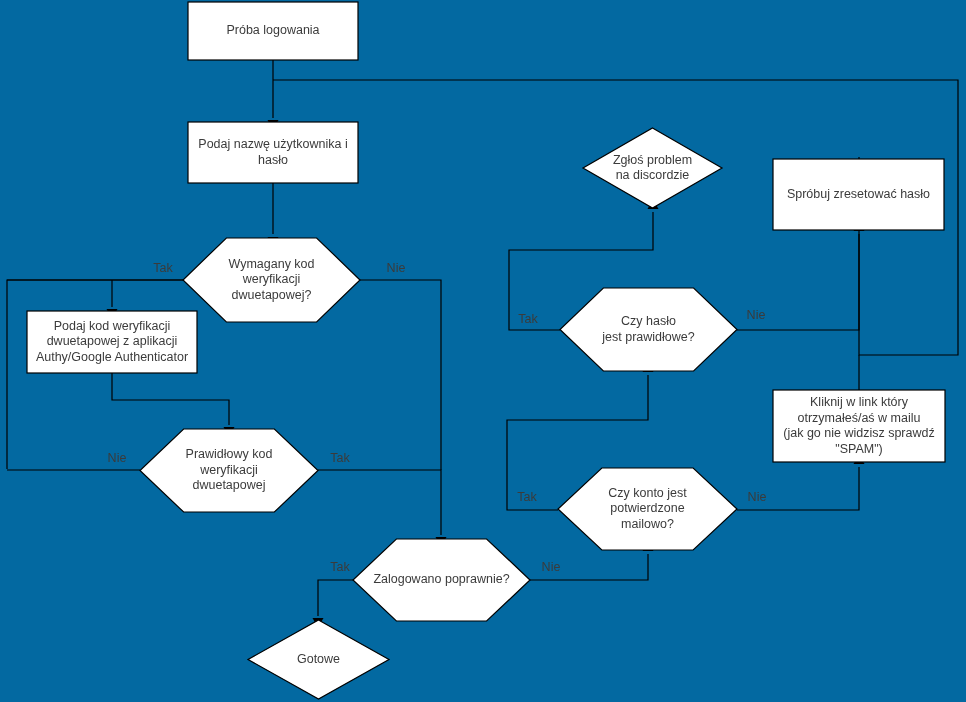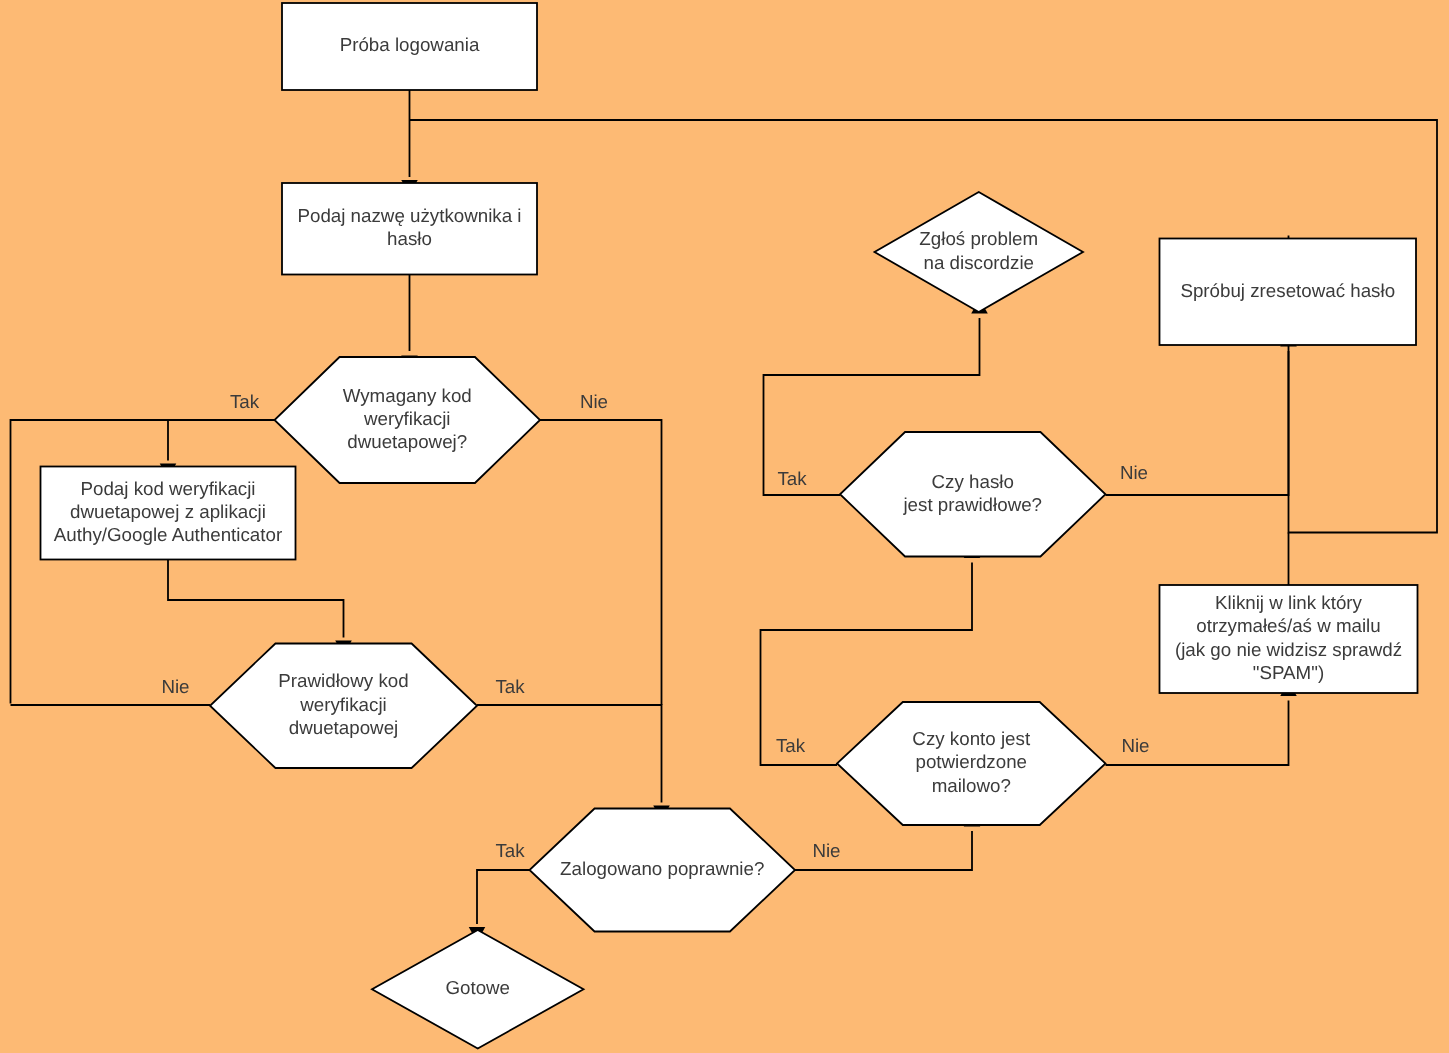--- a/index.html
+++ b/index.html
@@ -8,21 +8,21 @@
     padding: 0;
     background: #ffffff;
   }
   body {
     font-family: "Liberation Sans", sans-serif;
   }
   #canvas {
     position: relative;
     width: 966px;
     height: 702px;
-    background: #fdba74;
+    background: #0369a1;
     overflow: hidden;
   }
   svg#flow {
     position: absolute;
     left: 0;
     top: 0;
     width: 966px;
     height: 702px;
   }
   .shape {

